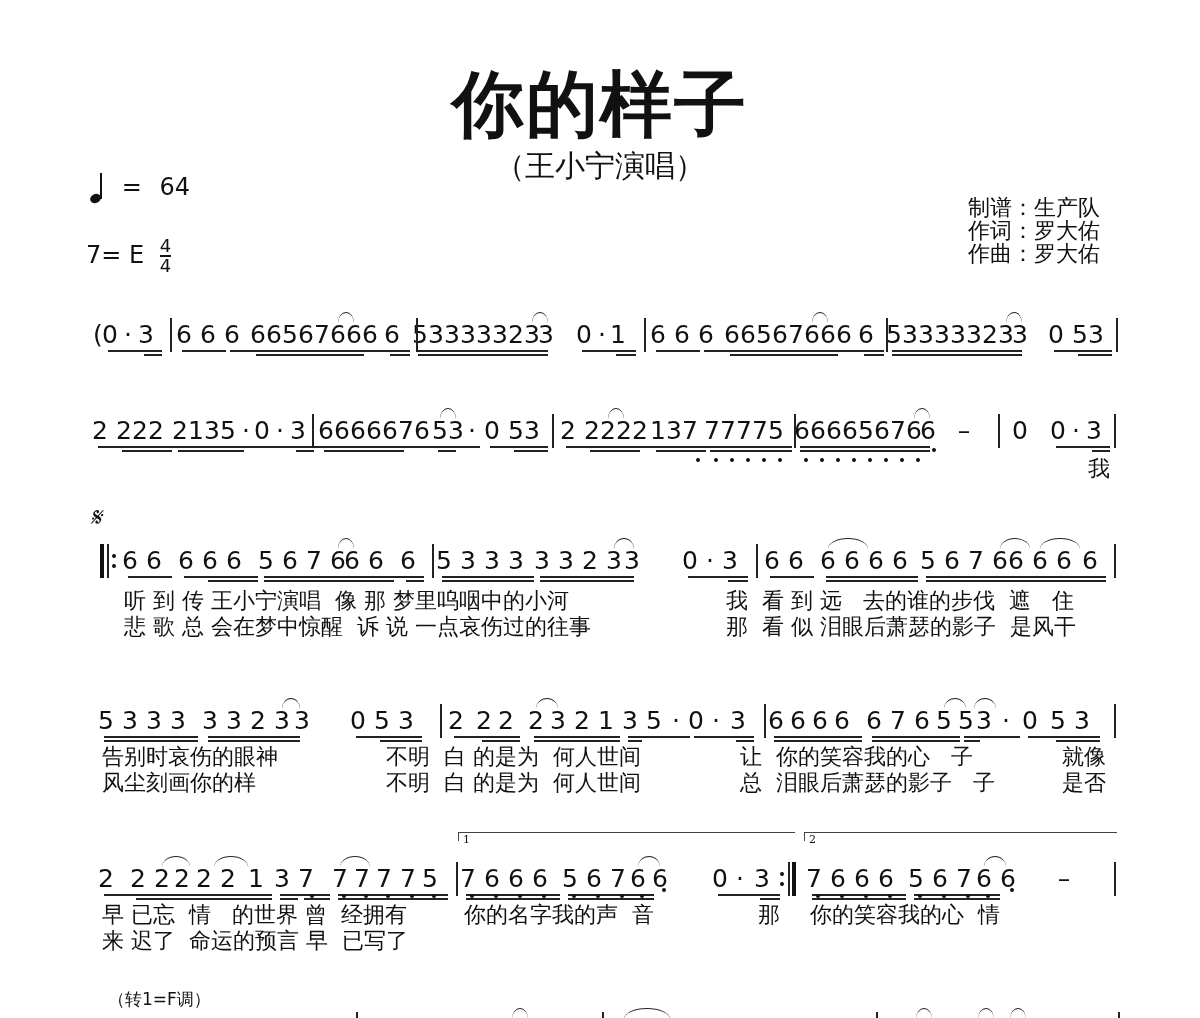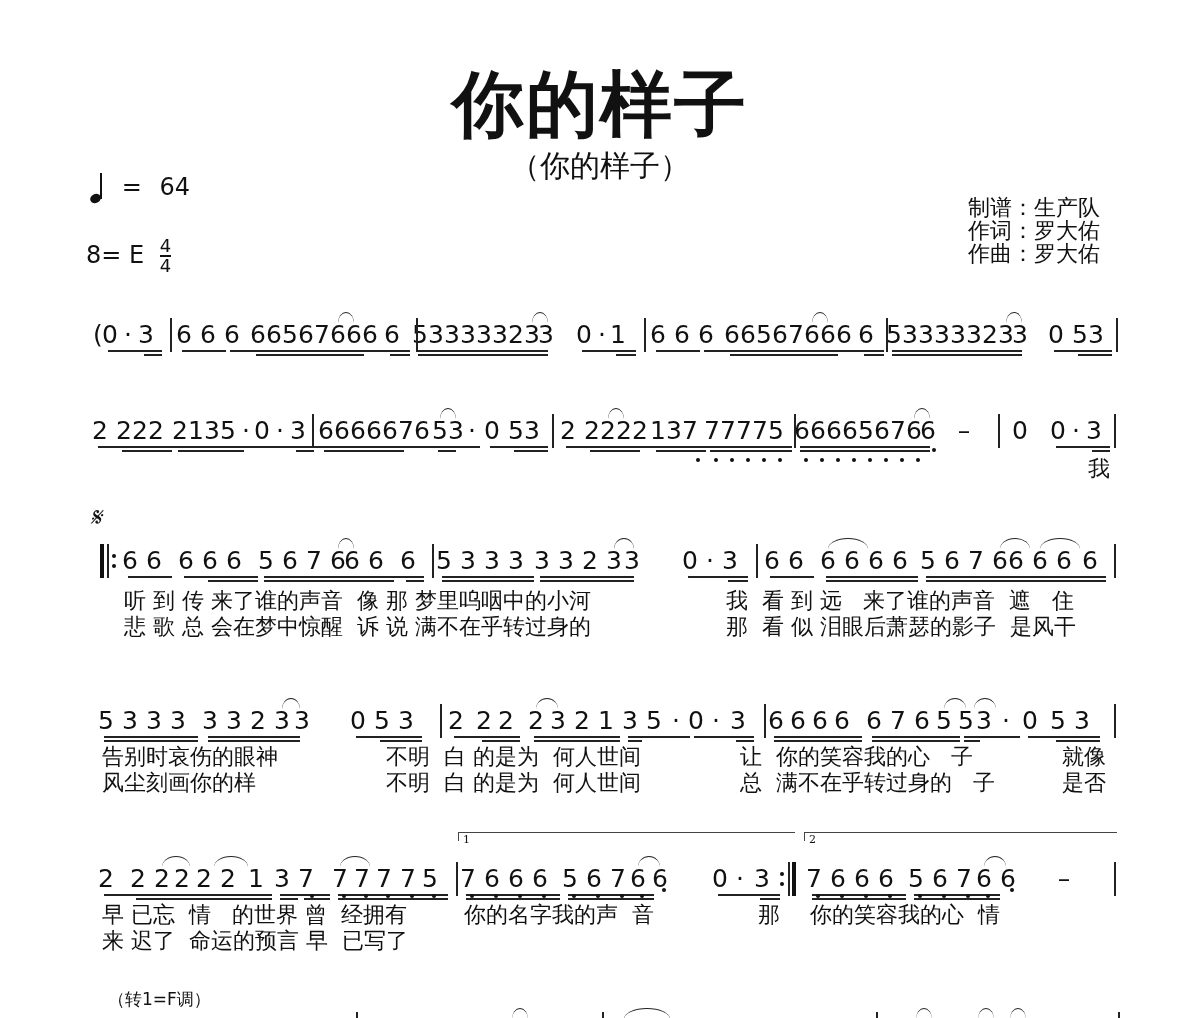--- a/index.html
+++ b/index.html
@@ -28,30 +28,30 @@
   .lyric { position:absolute; font-size:22px; line-height:26px; white-space:pre; letter-spacing:0px; }
   .volta { position:absolute; border-top:1.5px solid #444; border-left:1.5px solid #444; height:8px; }
   .volta span { position:absolute; left:4px; top:0px; font-size:11px; font-family:"DejaVu Serif", serif; }
   .segno { position:absolute; font-size:26px; font-family:"DejaVu Serif", serif; font-style:italic; }
   .modnote { position:absolute; left:108px; top:988px; font-size:17px; }
 </style>
 </head>
 <body>
 
 <div id="title">你的样子</div>
-<div id="subtitle">（你的样子）</div>
+<div id="subtitle">（王小宁演唱）</div>
 
 <div id="tempo">
   <span class="note"><span class="head"></span><span class="stem"></span></span>
   <span style="margin:0 10px 0 10px">=</span>
   <span>64</span>
 </div>
 
 <div id="key">
-  <span>8= E</span>
+  <span>7= E</span>
   <span class="frac">
     <span>4</span>
     <span class="bar"></span>
     <span>4</span>
   </span>
 </div>
 
 <div id="credits">
   <div><span>制谱：</span><span>生产队</span></div>
   <div><span>作词：</span><span>罗大佑</span></div>
@@ -294,23 +294,23 @@
     <div class="ul" style="left: 1014px; width: 92px; top: 576px;"></div>
     <div class="ul" style="left: 1014px; width: 92px; top: 580px;"></div>
     <div class="bl" style="left: 432px; top: 544px; height: 34px;"></div>
     <div class="bl" style="left: 756px; top: 544px; height: 34px;"></div>
     <div class="bl" style="left: 1114px; top: 544px; height: 34px;"></div>
     <div class="slur" style="left: 338px; width: 16px; top: 538px;"></div>
     <div class="slur" style="left: 614px; width: 20px; top: 538px;"></div>
     <div class="slur" style="left: 828px; width: 40px; top: 538px;"></div>
     <div class="slur" style="left: 1000px; width: 30px; top: 538px;"></div>
     <div class="slur" style="left: 1040px; width: 40px; top: 538px;"></div>
-    <div class="lyric" style="left: 124px; top: 588px;">听 到 传 来了谁的声音  像 那 梦里呜咽中的小河</div>
-    <div class="lyric" style="left: 124px; top: 614px;">悲 歌 总 会在梦中惊醒  诉 说 满不在乎转过身的</div>
-    <div class="lyric" style="left: 726px; top: 588px;">我  看 到 远   来了谁的声音  遮   住</div>
+    <div class="lyric" style="left: 124px; top: 588px;">听 到 传 王小宁演唱  像 那 梦里呜咽中的小河</div>
+    <div class="lyric" style="left: 124px; top: 614px;">悲 歌 总 会在梦中惊醒  诉 说 一点哀伤过的往事</div>
+    <div class="lyric" style="left: 726px; top: 588px;">我  看 到 远   去的谁的步伐  遮   住</div>
     <div class="lyric" style="left: 726px; top: 614px;">那  看 似 泪眼后萧瑟的影子  是风干</div>
     <div class="blthick" style="left: 100px; top: 544px; height: 34px;"></div>
     <div class="bl" style="left: 107px; top: 544px; height: 34px;"></div>
     <div class="dot" style="left: 112px; top: 554px;"></div>
     <div class="dot" style="left: 112px; top: 564px;"></div>
     <div class="glyph" style="left: 98px; top: 706px;">5</div>
     <div class="glyph" style="left: 122px; top: 706px;">3</div>
     <div class="glyph" style="left: 146px; top: 706px;">3</div>
     <div class="glyph" style="left: 170px; top: 706px;">3</div>
     <div class="glyph" style="left: 202px; top: 706px;">3</div>
@@ -375,21 +375,21 @@
     <div class="bl" style="left: 1114px; top: 704px; height: 34px;"></div>
     <div class="slur" style="left: 282px; width: 18px; top: 698px;"></div>
     <div class="slur" style="left: 536px; width: 22px; top: 698px;"></div>
     <div class="slur" style="left: 944px; width: 22px; top: 698px;"></div>
     <div class="slur" style="left: 974px; width: 22px; top: 698px;"></div>
     <div class="lyric" style="left: 102px; top: 744px;">告别时哀伤的眼神</div>
     <div class="lyric" style="left: 102px; top: 770px;">风尘刻画你的样</div>
     <div class="lyric" style="left: 386px; top: 744px;">不明  白 的是为  何人世间</div>
     <div class="lyric" style="left: 386px; top: 770px;">不明  白 的是为  何人世间</div>
     <div class="lyric" style="left: 740px; top: 744px;">让  你的笑容我的心   子</div>
-    <div class="lyric" style="left: 740px; top: 770px;">总  满不在乎转过身的   子</div>
+    <div class="lyric" style="left: 740px; top: 770px;">总  泪眼后萧瑟的影子   子</div>
     <div class="lyric" style="left: 1062px; top: 744px;">就像</div>
     <div class="lyric" style="left: 1062px; top: 770px;">是否</div>
     <div class="glyph" style="left: 98px; top: 864px;">2</div>
     <div class="glyph" style="left: 130px; top: 864px;">2</div>
     <div class="glyph" style="left: 154px; top: 864px;">2</div>
     <div class="glyph" style="left: 174px; top: 864px;">2</div>
     <div class="glyph" style="left: 196px; top: 864px;">2</div>
     <div class="glyph" style="left: 220px; top: 864px;">2</div>
     <div class="glyph" style="left: 248px; top: 864px;">1</div>
     <div class="glyph" style="left: 274px; top: 864px;">3</div>

